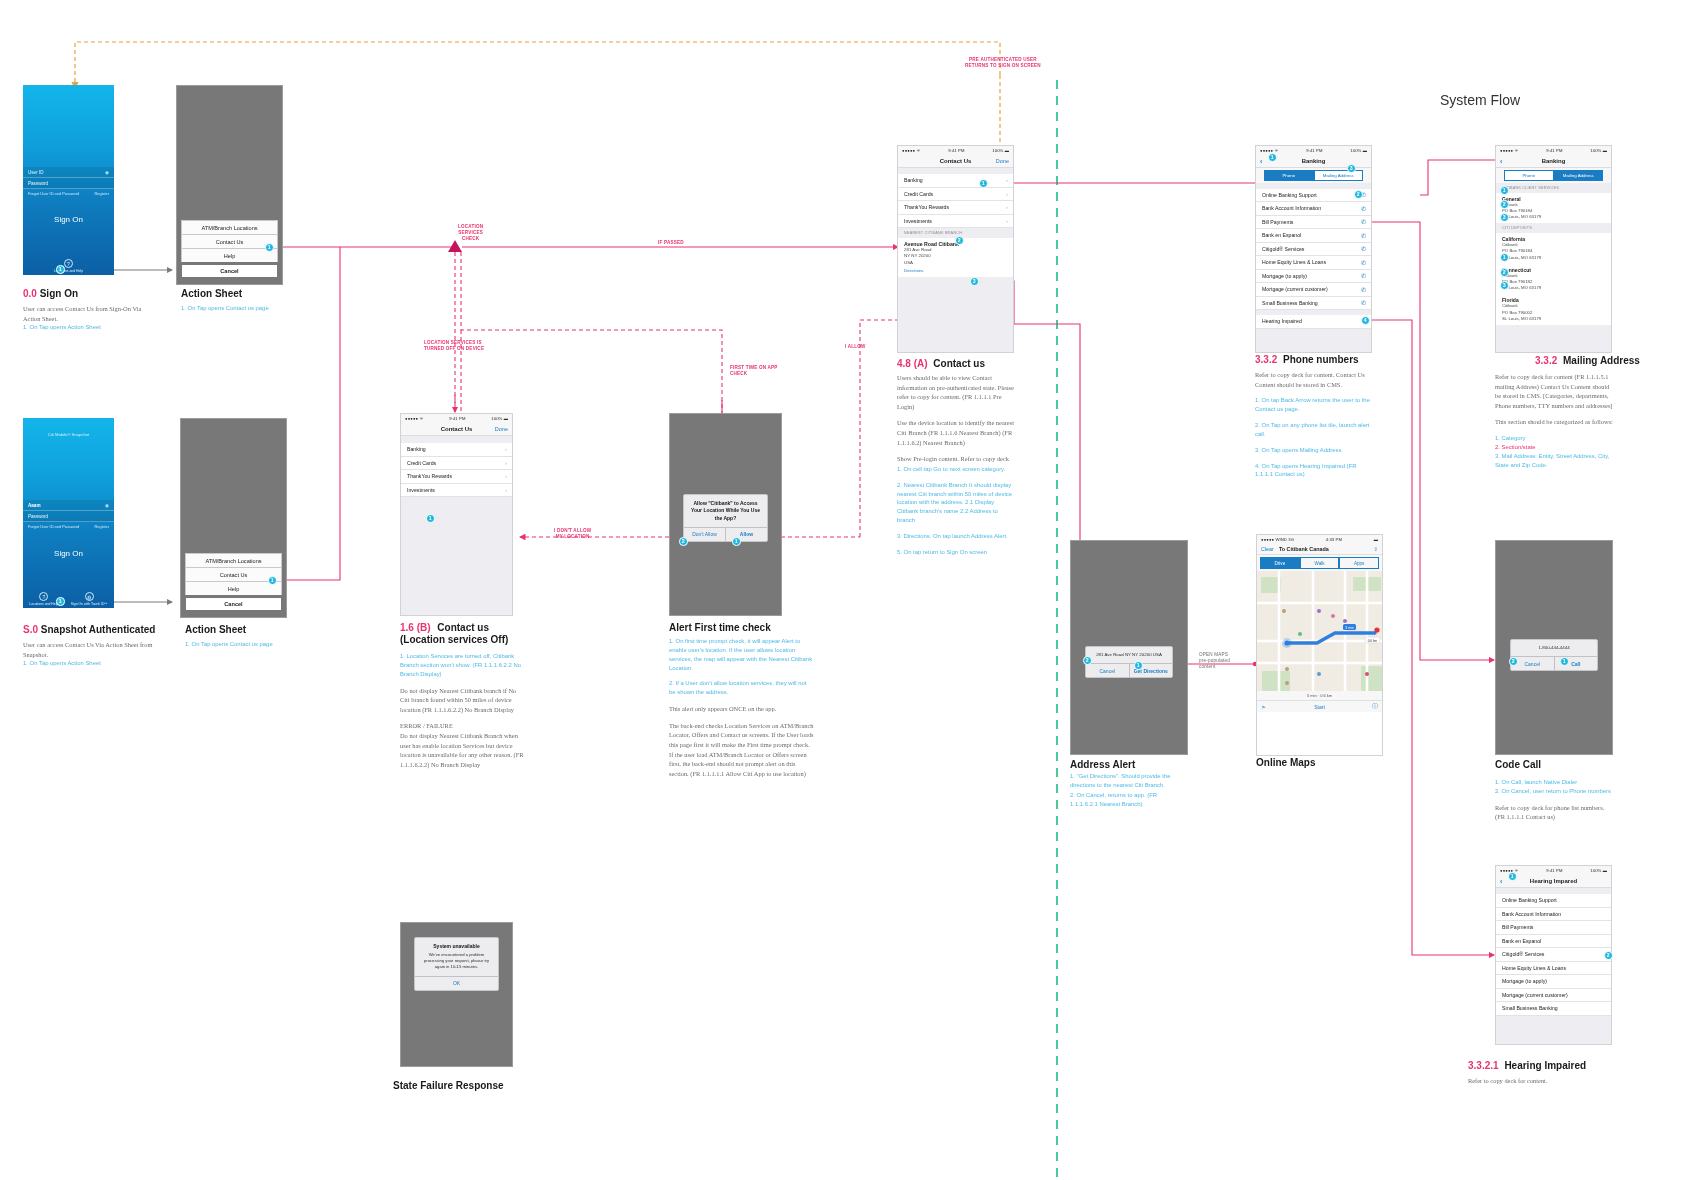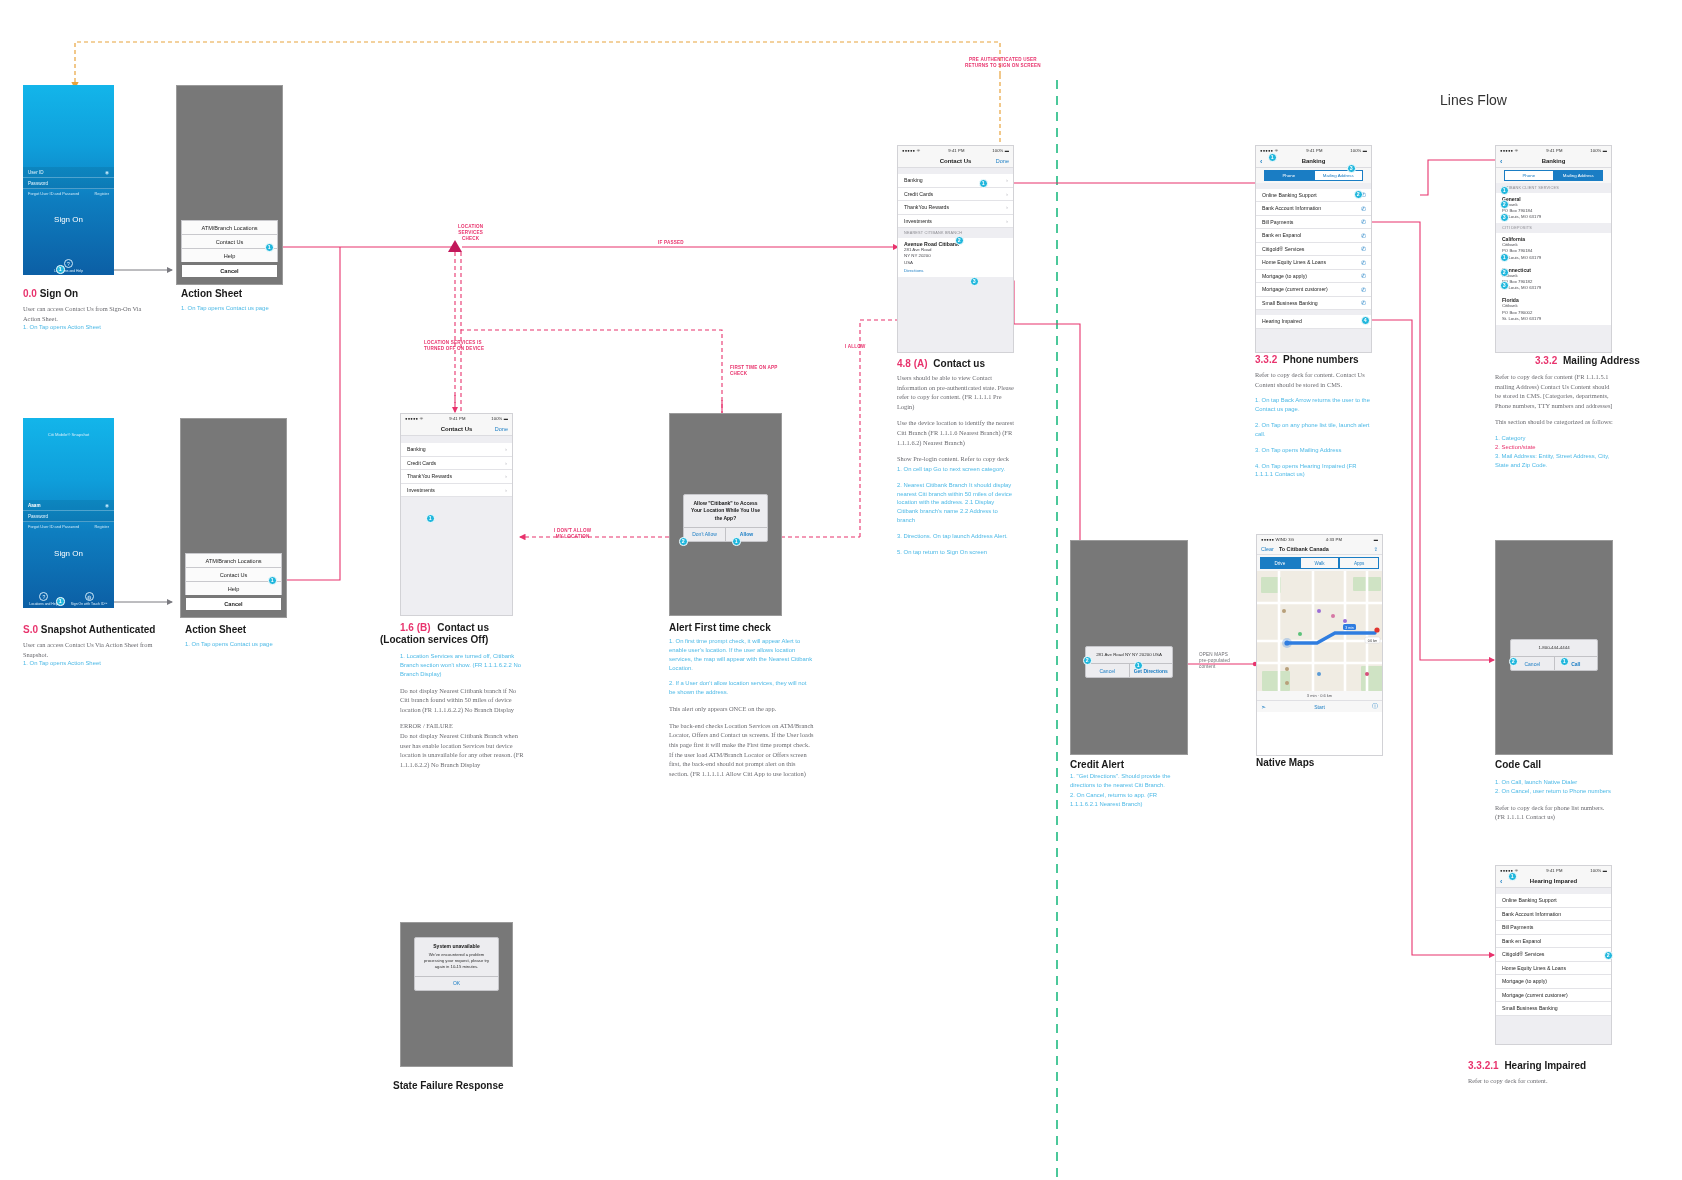--- a/index.html
+++ b/index.html
@@ -222,21 +222,21 @@
 
     <path d="M1370,222 L1420,222 L1420,660 L1494,660" stroke="#e8336d" stroke-width="1.1" fill="none" marker-end="url(#ah-pink)"></path>
 
     <path d="M1370,320 L1412,320 L1412,955 L1494,955" stroke="#e8336d" stroke-width="1.1" fill="none" marker-end="url(#ah-pink)"></path>
 
     <path d="M1158,664 L1255,664" stroke="#e8336d" stroke-width="1.1" fill="none" marker-end="url(#dot-pink)"></path>
 
     <line x1="455" y1="395" x2="455" y2="412" stroke="#e8336d" stroke-width="1.1" stroke-dasharray="4,3" marker-end="url(#ah-pink)"></line>
   </svg>
 
-  <div class="sectiontitle" style="left:1440px; top:92px;">Lines Flow</div>
+  <div class="sectiontitle" style="left:1440px; top:92px;">System Flow</div>
 
   <div class="login" style="left:23px; top:85px; width:91px; height:190px;">
     <div class="grad"></div>
     <div class="field" style="top:82px;">
       <span>User ID</span>
       <span class="q">◉</span>
     </div>
     <div class="field" style="top:93px;">
       <span>Password</span>
     </div>
@@ -356,21 +356,21 @@
       <span class="chev">›</span>
     </div>
     <div class="grayfill"></div>
   </div>
   <div class="badge" style="left:426px; top:514px;">1</div>
 
   <div class="caption" style="left:400px; top:622px;">
     <span style="color:#e8336d;">1.6 (B)</span>
     <span style="margin-left:4px;">Contact us</span>
   </div>
-  <div class="caption" style="left:380px; top:634px;">(Location services Off)</div>
+  <div class="caption" style="left:400px; top:634px;">(Location services Off)</div>
   <div class="annot" style="left:400px; top:652px; width:125px;">
     <p class="blue">1. Location Services are turned off, Citibank Branch section won't show. (FR 1.1.1.6.2.2 No Branch Display)</p>
     <p>Do not display Nearest Citibank branch if No Citi branch found within 50 miles of device location (FR 1.1.1.6.2.2) No Branch Display</p>
     <p style="margin-bottom:0;">ERROR / FAILURE</p>
     <p>Do not display Nearest Citibank Branch when user has enable location Services but device location is unavailable for any other reason. (FR 1.1.1.6.2.2) No Branch Display</p>
   </div>
 
   <div class="phone" style="left:669px; top:413px; width:113px; height:203px;">
     <div class="alertbox" style="left:13px; right:13px; top:80px;">
       <div class="body">
@@ -602,21 +602,21 @@
         <div class="msg" style="margin-top:0;font-size:4.4px;">281 Ave Road NY NY 20200 USA</div>
       </div>
       <div class="btns">
         <div class="btn">Cancel</div>
         <div class="btn bold">Get Directions</div>
       </div>
     </div>
   </div>
   <div class="badge" style="left:1083px; top:656px;">2</div>
   <div class="badge" style="left:1134px; top:661px;">1</div>
-  <div class="caption" style="left:1070px; top:759px;">Credit Alert</div>
+  <div class="caption" style="left:1070px; top:759px;">Address Alert</div>
   <div class="annot" style="left:1070px; top:772px; width:110px;">
     <p class="blue">1. "Get Directions". Should provide the directions to the nearest Citi Branch.</p>
     <p class="blue" style="margin-top:-6px;">2. On Cancel, returns to app. (FR 1.1.1.6.2.1 Nearest Branch)</p>
   </div>
 
   <div class="mapscreen" style="left:1256px; top:534px; width:127px; height:222px;">
     <div class="statusbar">
       <span>●●●●●
         <span>WIND</span>
         <span>3G</span>
@@ -669,21 +669,21 @@
         <text x="115.5" y="70.5" font-size="3.2" fill="#333" text-anchor="middle" font-family="Liberation Sans, sans-serif">0.6 km</text>
       </svg>
     </div>
     <div class="maptime">3 min · 0.6 km</div>
     <div class="mapfoot">
       <span class="nav">➣</span>
       <span>Start</span>
       <span class="info">ⓘ</span>
     </div>
   </div>
-  <div class="caption" style="left:1256px; top:757px;">Native Maps</div>
+  <div class="caption" style="left:1256px; top:757px;">Online Maps</div>
 
   <div class="phone" style="left:1495px; top:540px; width:118px; height:215px;">
     <div class="alertbox" style="left:14px; right:14px; top:98px;">
       <div class="body">
         <div class="msg" style="margin-top:0;font-size:4.4px;">1-800-444-4444</div>
       </div>
       <div class="btns">
         <div class="btn">Cancel</div>
         <div class="btn bold">Call</div>
       </div>

